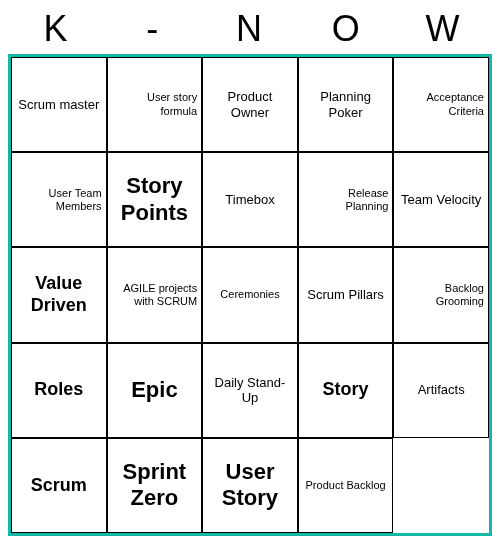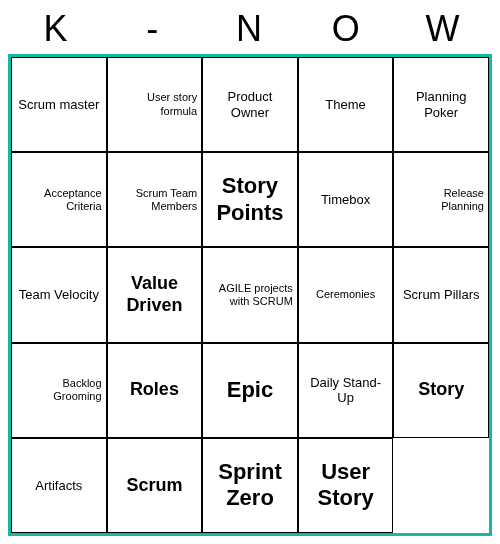--- a/index.html
+++ b/index.html
@@ -70,34 +70,34 @@
   <span class="title-letter">-</span>
   <span class="title-letter">N</span>
   <span class="title-letter">O</span>
   <span class="title-letter">W</span>
 </div>
 
 <div class="bingo-grid" id="grid">
     <div class="cell cell-md">Scrum master</div>
     <div class="cell cell-sm">User story formula</div>
     <div class="cell cell-md">Product Owner</div>
-    <div class="cell cell-md">Theme</div>
     <div class="cell cell-md">Planning Poker</div>
     <div class="cell cell-sm">Acceptance Criteria</div>
-    <div class="cell cell-sm">Scrum Team Members</div>
+    <div class="cell cell-sm">User Team Members</div>
     <div class="cell cell-xl">Story Points</div>
     <div class="cell cell-md">Timebox</div>
     <div class="cell cell-sm">Release Planning</div>
     <div class="cell cell-md">Team Velocity</div>
     <div class="cell cell-lg">Value Driven</div>
     <div class="cell cell-sm">AGILE projects with SCRUM</div>
     <div class="cell cell-sm">Ceremonies</div>
     <div class="cell cell-md">Scrum Pillars</div>
     <div class="cell cell-sm">Backlog Grooming</div>
     <div class="cell cell-lg">Roles</div>
     <div class="cell cell-xl">Epic</div>
     <div class="cell cell-md">Daily Stand-Up</div>
     <div class="cell cell-lg">Story</div>
     <div class="cell cell-md">Artifacts</div>
     <div class="cell cell-lg">Scrum</div>
     <div class="cell cell-xl">Sprint Zero</div>
     <div class="cell cell-xl">User Story</div>
+    <div class="cell cell-sm">Product Backlog</div>
   </div>
 
 </body></html>

